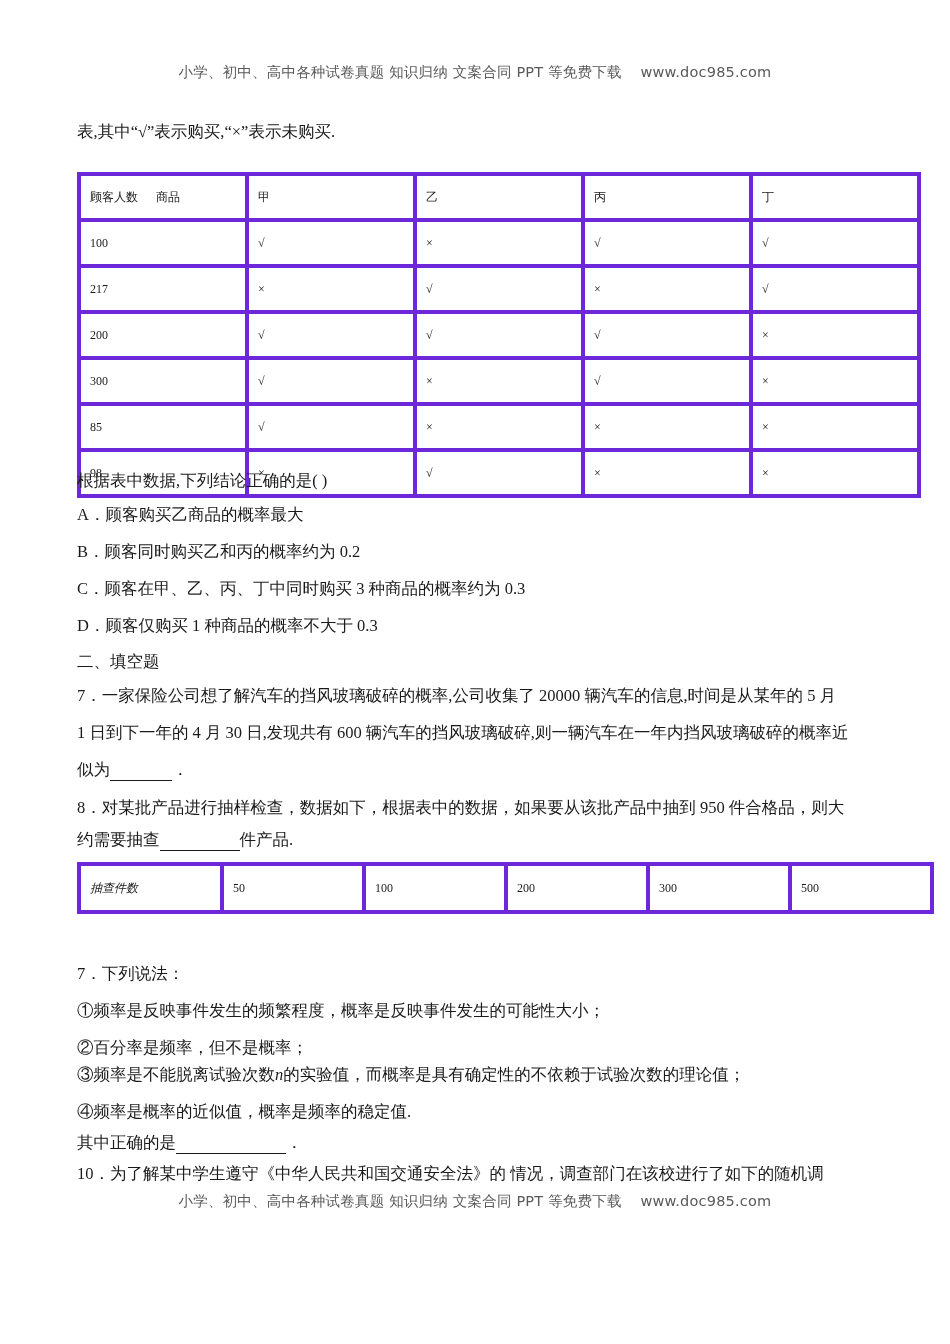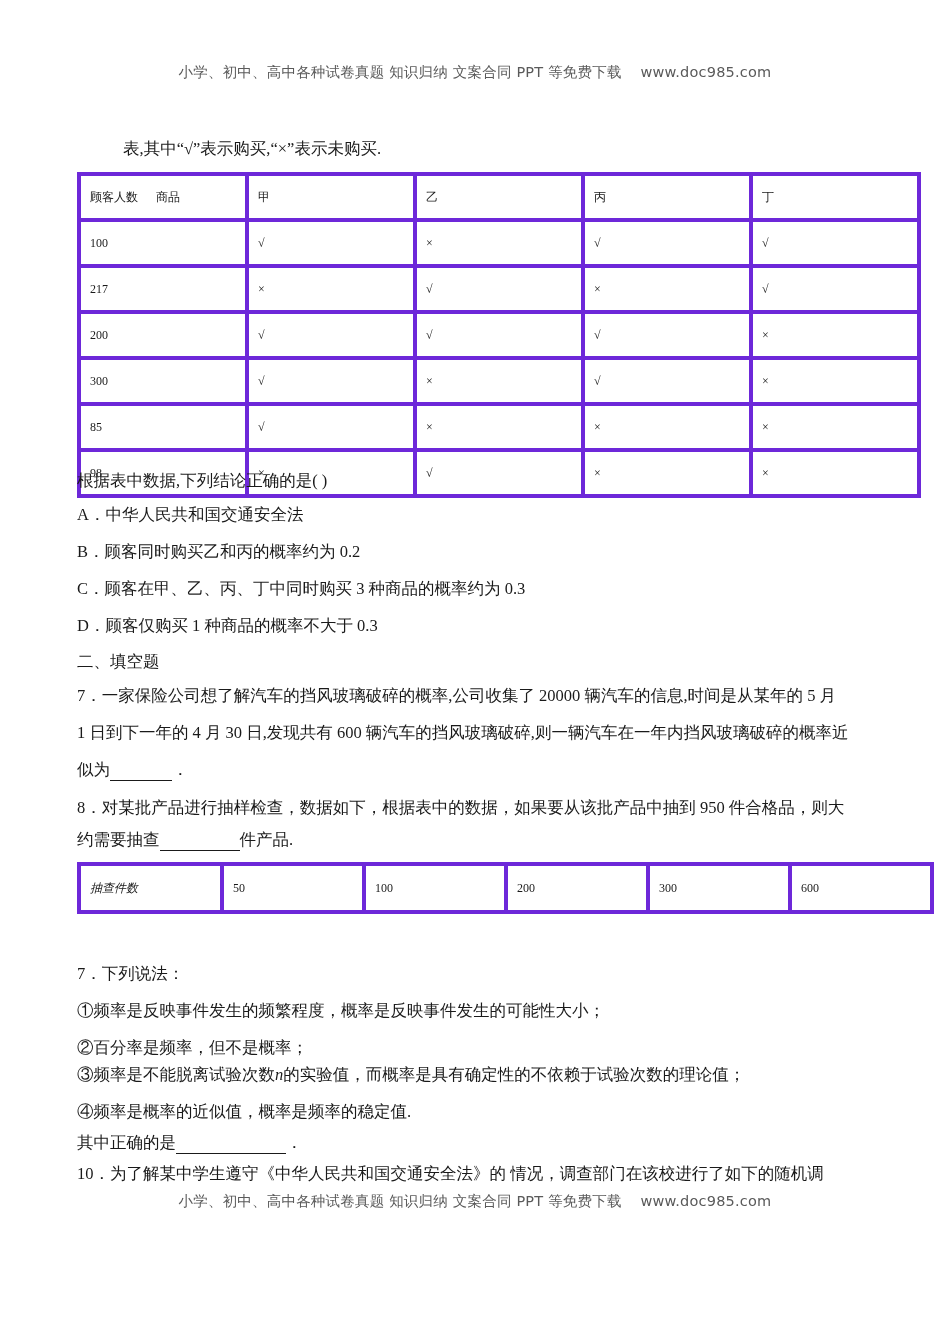--- a/index.html
+++ b/index.html
@@ -33,24 +33,23 @@
     font-size: 14.5px;
     color: #5a5a5a;
     letter-spacing: 0.2px;
     white-space: nowrap;
   }
   .watermark-top { top: 63px; }
   .watermark-bottom { top: 1192px; }
   .wm-url { font-family: "DejaVu Sans", "Liberation Sans", sans-serif; }
   .intro-line {
     position: absolute;
-    top: 138px;
+    top: 121px;
     left: 0;
     font-size: 16.5px;
-    margin-left: 46px;
   }
   .blank {
     display: inline-block;
     border-bottom: 1px solid #1a1a1a;
     vertical-align: baseline;
   }
   .ital { font-style: italic; }
 
   
   table.grid {
@@ -162,21 +161,21 @@
         <td class="mark">√</td>
         <td class="mark">×</td>
         <td class="mark">×</td>
       </tr>
     </tbody>
   </table>
 
   <div class="abs" style="top:470px">根据表中数据,下列结论正确的是(   )</div>
 
   <div class="abs opt" style="top:504px">
-    <span class="lbl">A．</span><span>中华人民共和国交通安全法</span>
+    <span class="lbl">A．</span><span>顾客购买乙商品的概率最大</span>
   </div>
   <div class="abs opt" style="top:541px">
     <span class="lbl">B．</span><span>顾客同时购买乙和丙的概率约为 0.2</span>
   </div>
   <div class="abs opt" style="top:578px">
     <span class="lbl">C．</span><span>顾客在甲、乙、丙、丁中同时购买 3 种商品的概率约为 0.3</span>
   </div>
   <div class="abs opt" style="top:615px">
     <span class="lbl">D．</span><span>顾客仅购买 1 种商品的概率不大于 0.3</span>
   </div>
@@ -195,21 +194,21 @@
   </div>
 
   <table class="grid" id="table-sampling">
     <tbody>
       <tr>
         <td class="s-col-label">抽查件数</td>
         <td class="s-col-val">50</td>
         <td class="s-col-val">100</td>
         <td class="s-col-val">200</td>
         <td class="s-col-val">300</td>
-        <td class="s-col-val">600</td>
+        <td class="s-col-val">500</td>
       </tr>
     </tbody>
   </table>
 
   <div class="abs" style="top:963px">7．下列说法：</div>
   <div class="abs" style="top:1000px">①频率是反映事件发生的频繁程度，概率是反映事件发生的可能性大小；</div>
   <div class="abs" style="top:1037px">②百分率是频率，但不是概率；</div>
   <div class="abs" style="top:1101px">④频率是概率的近似值，概率是频率的稳定值.</div>
   <div class="abs" style="top:1064px">
     <span>③频率是不能脱离试验次数</span><span class="ital">n</span><span>的实验值，而概率是具有确定性的不依赖于试验次数的理论值；</span>

